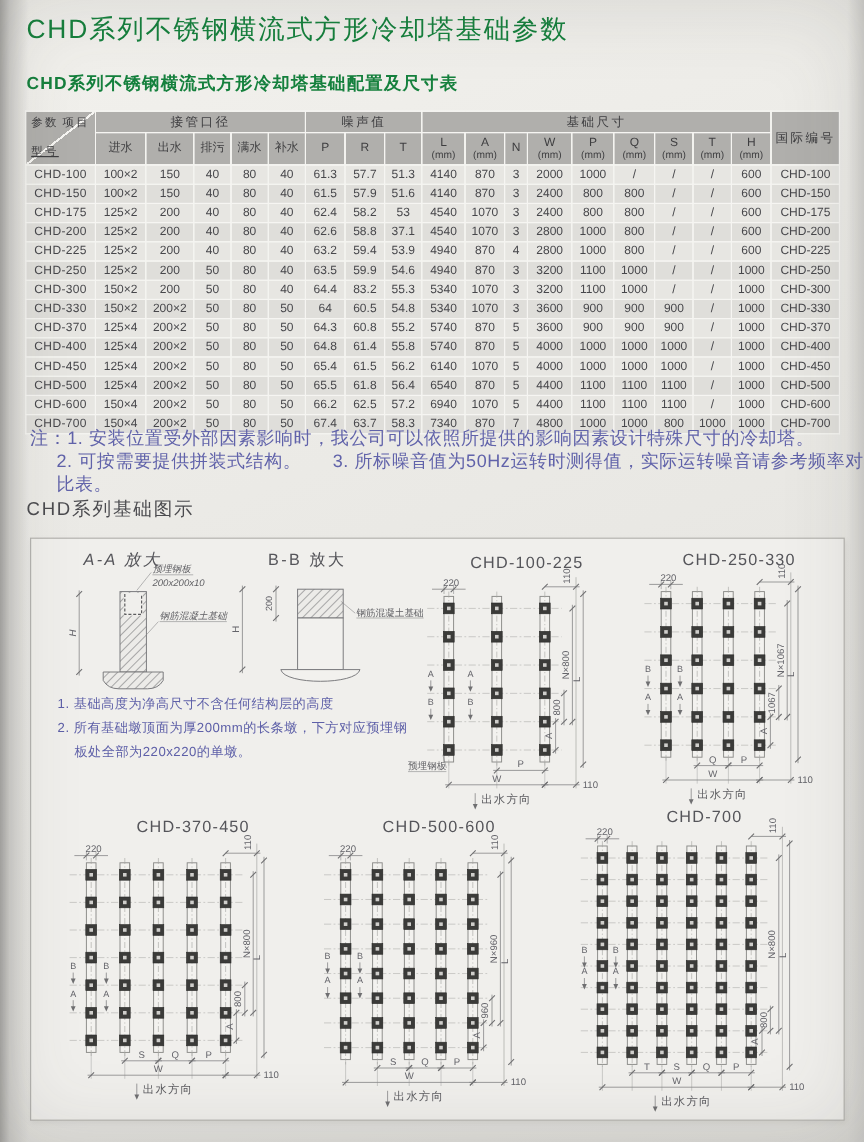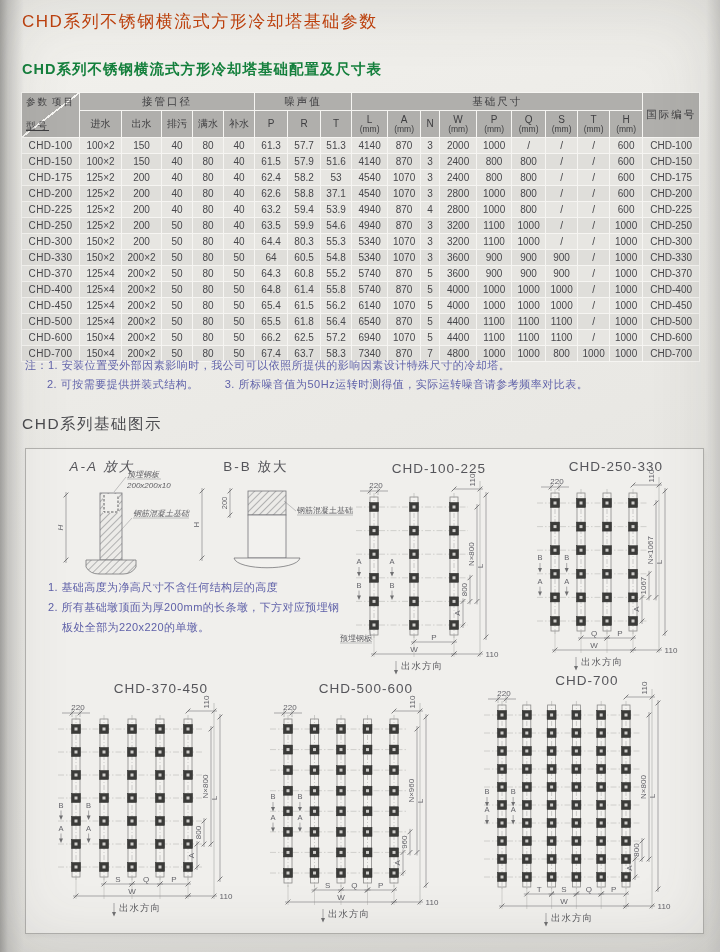--- a/index.html
+++ b/index.html
@@ -5,21 +5,21 @@
   html,body{margin:0;padding:0;}
   body{
     width:720px;height:952px;position:relative;overflow:hidden;
     font-family:"Liberation Sans","DejaVu Sans",sans-serif;
     background:
       linear-gradient(to right,#a9a8a5 0px,#cfcecb 8px,rgba(236,235,231,0) 24px),
       linear-gradient(to left,#d4d3d0 0px,rgba(236,235,231,0) 14px),
       linear-gradient(160deg,#f2f1ed 0%,#ebeae6 40%,#e6e5e1 70%,#dddcd8 100%);
   }
   #vignette{position:absolute;inset:0;box-shadow:inset 0 0 70px rgba(60,60,58,.16);pointer-events:none;z-index:50;}
-  .page-title{position:absolute;left:22px;top:10px;font-size:17px;color:#c2410c;letter-spacing:1.5px;}
+  .page-title{position:absolute;left:22px;top:10px;font-size:22px;color:#15803d;letter-spacing:1.5px;}
   .table-title{position:absolute;left:22px;top:60px;font-size:14.5px;color:#15803d;letter-spacing:1px;font-weight:bold;}
   
   .tbl-wrap{position:absolute;left:21px;top:92px;}
   table{border-collapse:collapse;table-layout:fixed;width:679px;}
   th,td{border:1px solid #f6f5f2;text-align:center;font-weight:normal;color:#47474b;
         overflow:hidden;white-space:nowrap;padding:0;}
   thead th{background:#b0afac;color:#3e3e40;font-size:10px;}
   .grp-row th{height:17px;font-size:10.5px;letter-spacing:2px;}
   .sub-row th{height:26px;line-height:1.05;}
   .mm{font-size:8.5px;line-height:1;display:block;}
@@ -27,21 +27,21 @@
   tr.alt td{background:#dfdeda;}
   td.model{letter-spacing:.3px;}
   th.corner{position:relative;background:#b0afac;}
   th.corner i{position:absolute;font-style:normal;font-size:9.5px;color:#3e3e40;}
   th.corner .c1{left:4px;top:3px;}
   th.corner .c2{right:4px;top:3px;}
   th.corner .c3{left:4px;bottom:4px;text-decoration:underline;}
   th.corner .diag{position:absolute;inset:0;
     background:linear-gradient(to bottom right,transparent 48.8%,#f6f5f2 48.8%,#f6f5f2 51.2%,transparent 51.2%);}
   
-  .notes{position:absolute;left:25px;top:356px;font-size:11px;color:#6163aa;line-height:19px;letter-spacing:.5px;}
+  .notes{position:absolute;left:25px;top:356px;font-size:15px;color:#6163aa;line-height:19px;letter-spacing:.5px;}
   .notes .row2{margin-left:22px;}
   .notes .gap{display:inline-block;width:26px;}
   
   .section-title{position:absolute;left:22px;top:414px;font-size:15.5px;color:#4b4b4f;letter-spacing:1.5px;}
   #panel{position:absolute;left:25px;top:448px;width:677px;height:484px;background:#f0efec;
          border:1px solid #b4b3b0;box-shadow:1px 2px 5px rgba(0,0,0,.06);}
   .fig{position:absolute;}
   .fig svg{display:block;}
   .panel-notes{position:absolute;left:22px;top:128px;width:292px;font-size:11px;color:#5e60a8;
                line-height:20px;letter-spacing:.4px;}
@@ -237,21 +237,21 @@
           <td>CHD-250</td>
         </tr>
         <tr>
           <td class="model">CHD-300</td>
           <td>150×2</td>
           <td>200</td>
           <td>50</td>
           <td>80</td>
           <td>40</td>
           <td>64.4</td>
-          <td>80.3</td>
+          <td>83.2</td>
           <td>55.3</td>
           <td>5340</td>
           <td>1070</td>
           <td>3</td>
           <td>3200</td>
           <td>1100</td>
           <td>1000</td>
           <td>/</td>
           <td>/</td>
           <td>1000</td>

